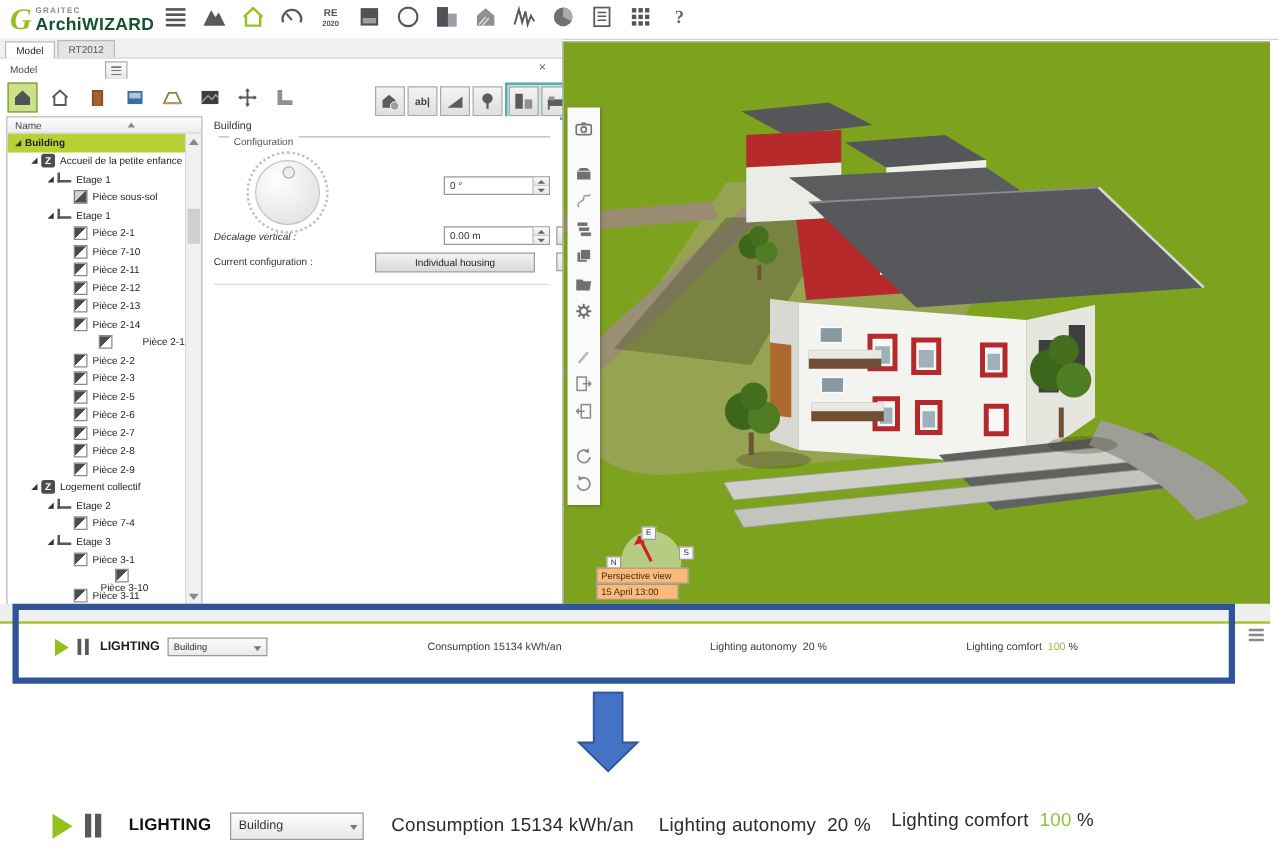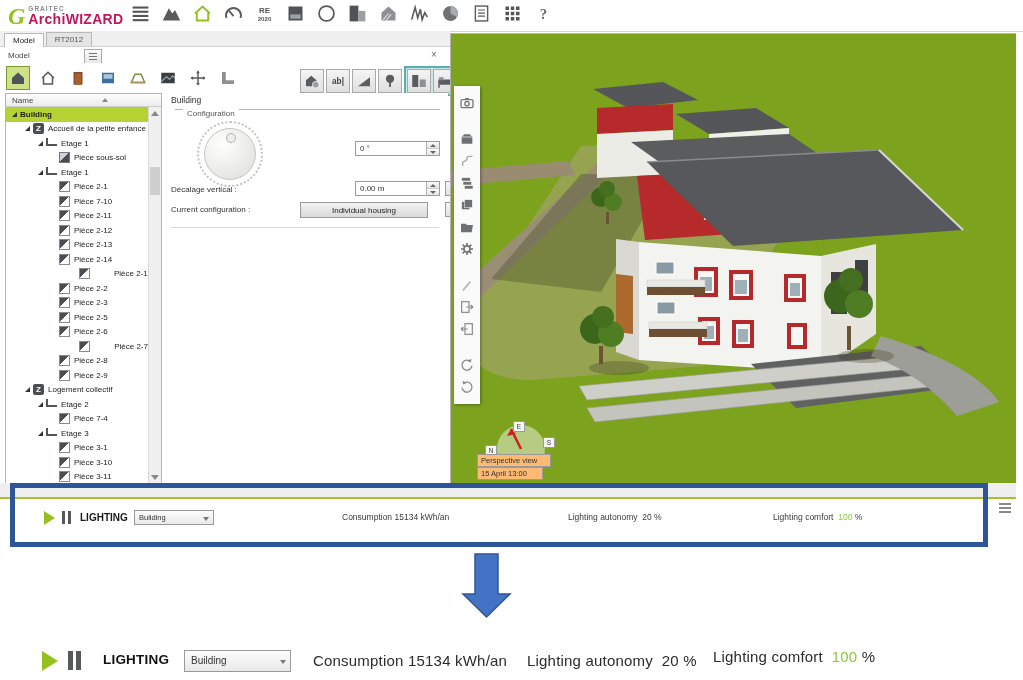--- a/index.html
+++ b/index.html
@@ -4,21 +4,21 @@
 <style>
   html,body{margin:0;padding:0;background:#fff;}
   #stage{position:relative;width:1023px;height:680px;background:#fff;overflow:hidden;
          font-family:"Liberation Sans","DejaVu Sans",sans-serif;color:#333;}
   
   #header{position:absolute;left:0;top:0;width:1023px;height:31px;background:#fff;border-bottom:1px solid #d5d5d5;}
   #brand{position:absolute;left:8px;top:2px;height:28px;display:flex;align-items:center;}
   #brand .gmark{font:italic bold 24px "Liberation Serif",serif;color:var(--accent);margin-right:3px;}
   #brand .btxt{line-height:1;}
   #brand .graitec{font-size:6.5px;letter-spacing:1px;color:#8a8a8a;font-weight:bold;}
-  #brand .product{font-size:14px;font-weight:bold;color:#be185d;letter-spacing:0.3px;}
+  #brand .product{font-size:14px;font-weight:bold;color:#14532d;letter-spacing:0.3px;}
   #header-icons{position:absolute;left:130px;top:3px;display:flex;gap:10px;align-items:center;}
   .hicon{width:21px;height:21px;display:inline-block;cursor:pointer;}
   
   #tabstrip{position:absolute;left:0;top:31px;width:450px;height:16px;background:#f0f0f0;border-bottom:1px solid #d0d0d0;display:flex;align-items:flex-end;padding-left:4px;box-sizing:border-box;}
   .tab{font-size:8px;padding:2px 8px 2px;border:1px solid #b9b9b9;border-bottom:none;margin-right:2px;background:#e4e4e4;color:#555;}
   .tab.active{background:#fff;color:#222;position:relative;top:1px;}
   
   #modelbar{position:absolute;left:0;top:47px;width:450px;height:16px;background:#fff;}
   #modelbar .mlabel{position:absolute;left:8px;top:4px;font-size:8px;color:#444;}
   #model-list-btn{position:absolute;left:84px;top:2px;width:16px;height:13px;border:1px solid #aaa;background:linear-gradient(#fbfbfb,#e8e8e8);display:flex;align-items:center;justify-content:center;}
@@ -376,21 +376,21 @@
         <div class="trow" style="padding-left: 45px;">
           <span class="tspacer"></span>
           <span class="ti ti-room"></span>
           <span>Pièce 2-5</span>
         </div>
         <div class="trow" style="padding-left: 45px;">
           <span class="tspacer"></span>
           <span class="ti ti-room"></span>
           <span>Pièce 2-6</span>
         </div>
-        <div class="trow" style="padding-left: 45px; justify-content: space-between;">
+        <div class="trow" style="padding-left: 45px;">
           <span class="tspacer"></span>
           <span class="ti ti-room"></span>
           <span>Pièce 2-7</span>
         </div>
         <div class="trow" style="padding-left: 45px;">
           <span class="tspacer"></span>
           <span class="ti ti-room"></span>
           <span>Pièce 2-8</span>
         </div>
         <div class="trow" style="padding-left: 45px;">
@@ -416,21 +416,21 @@
         <div class="trow" style="padding-left: 32px;">
           <span class="texp"></span>
           <span class="ti ti-floor"></span>
           <span>Etage 3</span>
         </div>
         <div class="trow" style="padding-left: 45px;">
           <span class="tspacer"></span>
           <span class="ti ti-room"></span>
           <span>Pièce 3-1</span>
         </div>
-        <div class="trow" style="padding-left: 45px;">
+        <div class="trow" style="padding-left: 45px; flex-direction: column;">
           <span class="tspacer"></span>
           <span class="ti ti-room"></span>
           <span>Pièce 3-10</span>
         </div>
         <div class="trow" style="padding-left: 45px;">
           <span class="tspacer"></span>
           <span class="ti ti-room"></span>
           <span>Pièce 3-11</span>
         </div>
       </div>
@@ -455,21 +455,21 @@
       <span>0 °</span>
       <span class="spin">
           <b class="u">
             <i></i>
           </b>
           <b class="d">
             <i></i>
           </b>
         </span>
     </div>
-    <div class="cfg-label" style="left:6px;top:92px;">Décalage vertical :</div>
+    <div class="cfg-label" style="left:6px;top:92px;font-style:italic;">Décalage vertical :</div>
     <div class="field" style="left:190px;top:88px;width:85px;">
       <span>0.00 m</span>
       <span class="spin">
           <b class="u">
             <i></i>
           </b>
           <b class="d">
             <i></i>
           </b>
         </span>

